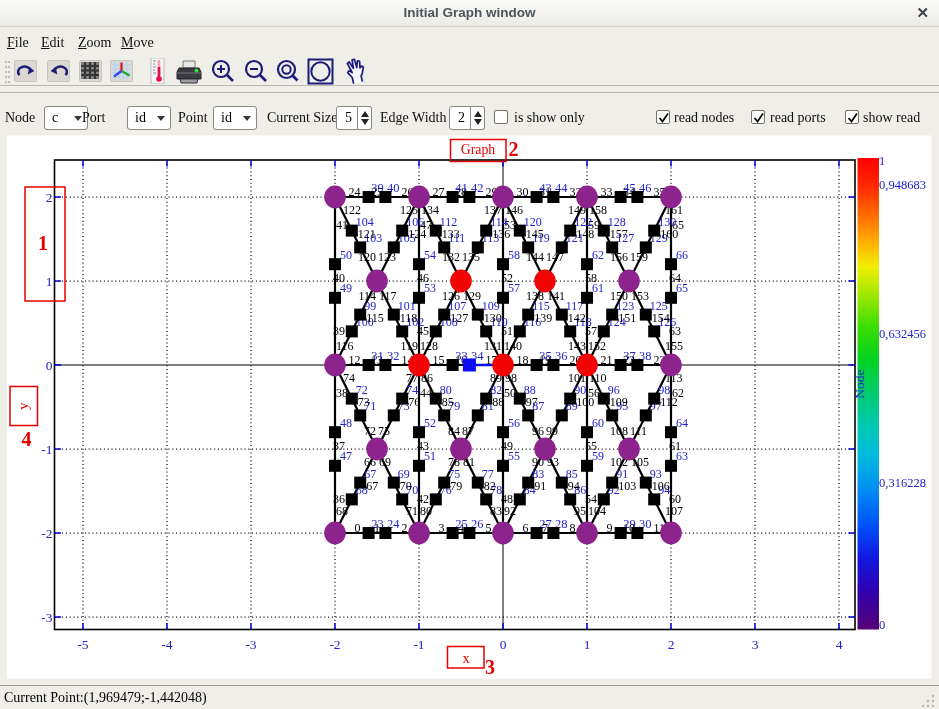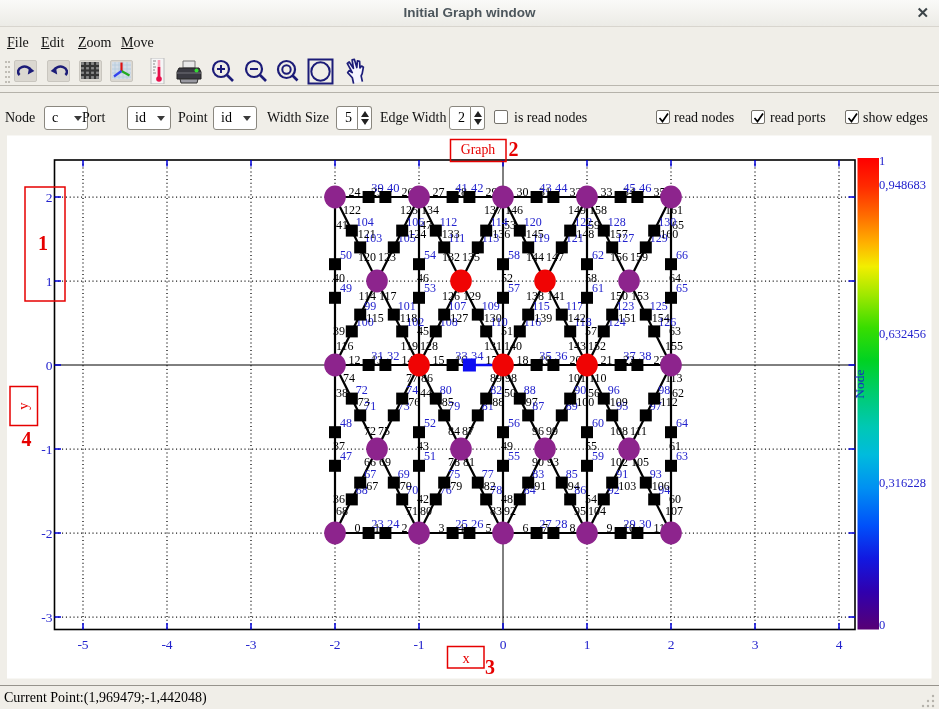--- a/index.html
+++ b/index.html
@@ -168,56 +168,56 @@
     <span class="lbl" style="left:82px">Port</span>
     <div class="combo" style="left:127px;width:44px">
         <span class="ctext">id</span>
         <span class="arr"></span>
       </div>
     <span class="lbl" style="left:178px">Point</span>
     <div class="combo" style="left:213px;width:44px">
         <span class="ctext">id</span>
         <span class="arr"></span>
       </div>
-    <span class="lbl" style="left:267px">Width Size</span>
+    <span class="lbl" style="left:267px">Current Size</span>
     <div class="spinf" style="left:336px;width:22px">
         <span class="ctext">5</span>
       </div>
     <div class="spinb" style="left:358px">
         <span class="up"></span>
         <span class="dn"></span>
       </div>
     <span class="lbl" style="left:380px">Edge Width</span>
     <div class="spinf" style="left:449px;width:22px">
         <span class="ctext">2</span>
       </div>
     <div class="spinb" style="left:471px">
         <span class="up"></span>
         <span class="dn"></span>
       </div>
     <div class="chk" style="left:494px"></div>
-    <span class="lbl" style="left:514px">is read nodes</span>
+    <span class="lbl" style="left:514px">is show only</span>
     <div class="chk" style="left:656px">
         <svg width="14" height="14">
           <path d="M2.5 7 L5.5 10.5 L11 2.5" fill="none" stroke="#000" stroke-width="1.7"></path>
         </svg>
       </div>
     <span class="lbl" style="left:674px">read nodes</span>
     <div class="chk" style="left:751px">
         <svg width="14" height="14">
           <path d="M2.5 7 L5.5 10.5 L11 2.5" fill="none" stroke="#000" stroke-width="1.7"></path>
         </svg>
       </div>
     <span class="lbl" style="left:770px">read ports</span>
     <div class="chk" style="left:845px">
         <svg width="14" height="14">
           <path d="M2.5 7 L5.5 10.5 L11 2.5" fill="none" stroke="#000" stroke-width="1.7"></path>
         </svg>
       </div>
-    <span class="lbl" style="left:863px">show edges</span>
+    <span class="lbl" style="left:863px">show read</span>
   </div>
   <svg class="abs" style="left:0;top:134px" width="939" height="545" viewBox="0 134 939 545">
 <rect x="7" y="135.5" width="924.5" height="543" fill="#ffffff"></rect>
 <line x1="83.0" y1="160.0" x2="83.0" y2="629.5" stroke="#000" stroke-width="1.25" stroke-dasharray="1 2.8"></line>
 <line x1="167.0" y1="160.0" x2="167.0" y2="629.5" stroke="#000" stroke-width="1.25" stroke-dasharray="1 2.8"></line>
 <line x1="251.0" y1="160.0" x2="251.0" y2="629.5" stroke="#000" stroke-width="1.25" stroke-dasharray="1 2.8"></line>
 <line x1="335.0" y1="160.0" x2="335.0" y2="629.5" stroke="#000" stroke-width="1.25" stroke-dasharray="1 2.8"></line>
 <line x1="419.0" y1="160.0" x2="419.0" y2="629.5" stroke="#000" stroke-width="1.25" stroke-dasharray="1 2.8"></line>
 <line x1="587.0" y1="160.0" x2="587.0" y2="629.5" stroke="#000" stroke-width="1.25" stroke-dasharray="1 2.8"></line>
 <line x1="671.0" y1="160.0" x2="671.0" y2="629.5" stroke="#000" stroke-width="1.25" stroke-dasharray="1 2.8"></line>

